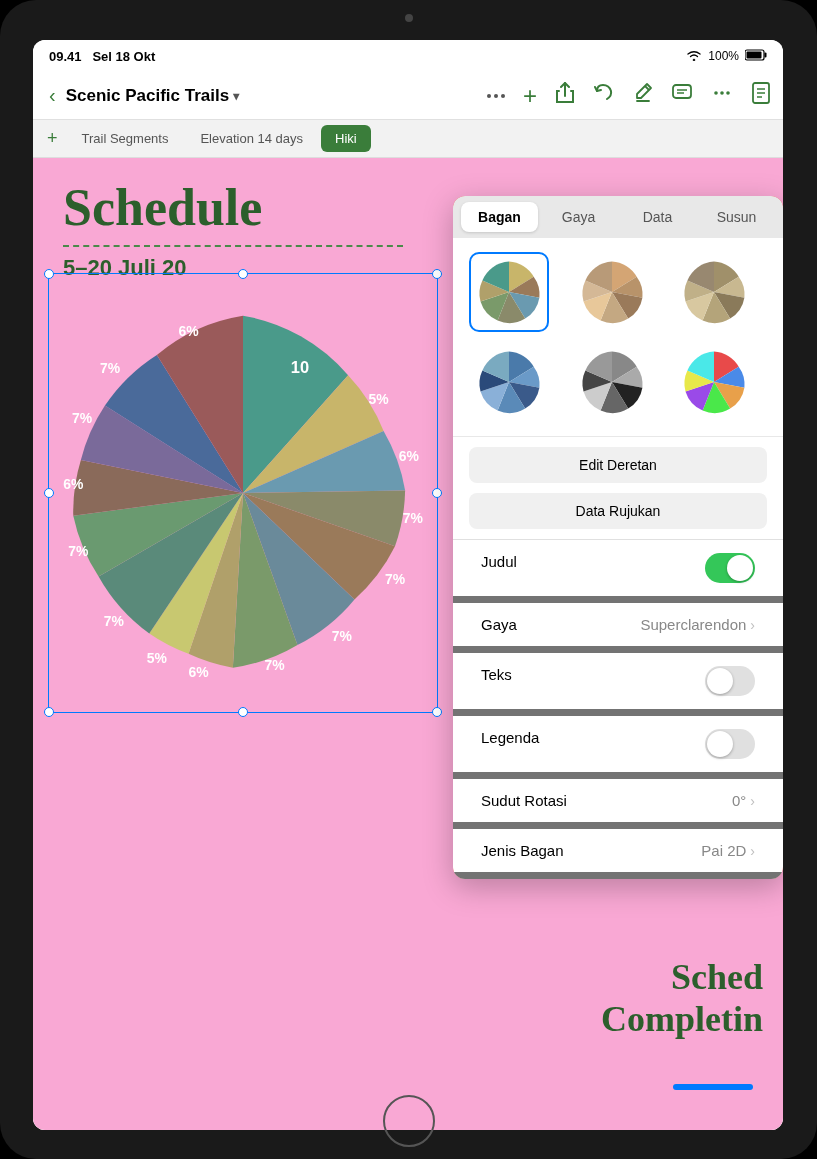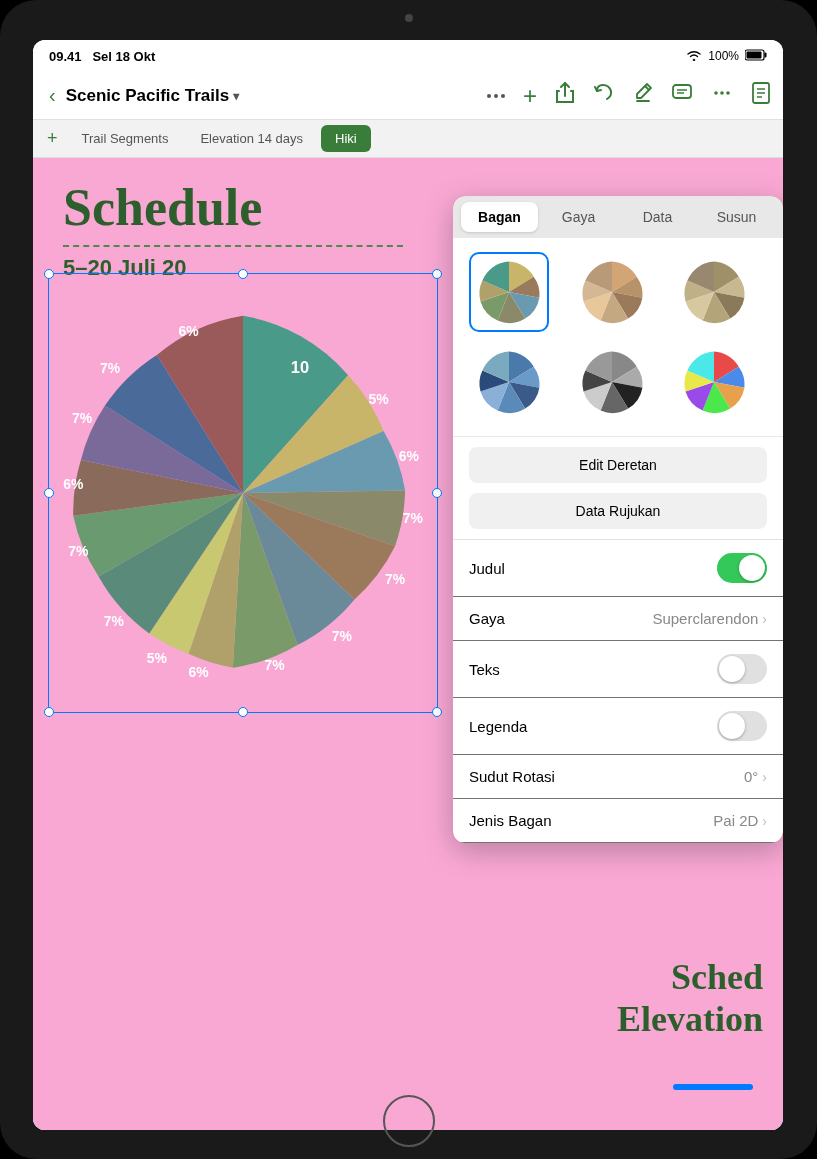--- a/index.html
+++ b/index.html
@@ -329,24 +329,24 @@
       cursor: pointer;
     }
 
     
     .settings-section {
       background: #fff;
       border-top: 1px solid #e0e0e0;
     }
     .settings-row {
       display: flex;
-      align-items: center;
+      align-items: flex-start;
       justify-content: space-between;
-      padding: 13px 16px;
-      border-bottom: 1px solid #737373;
+      padding: 13px 28px;
+      border-bottom: 7px solid #737373;
     }
     .settings-label {
       font-size: 15px;
       color: #000;
     }
     .settings-value {
       display: flex;
       align-items: center;
       gap: 4px;
       color: #888;
@@ -551,21 +551,21 @@
         <div class="selection-handle" style="top:-5px;right:-5px;"></div>
         <div class="selection-handle" style="bottom:-5px;left:-5px;"></div>
         <div class="selection-handle" style="bottom:-5px;left:50%;transform:translateX(-50%);"></div>
         <div class="selection-handle" style="bottom:-5px;right:-5px;"></div>
         <div class="selection-handle" style="top:50%;transform:translateY(-50%);left:-5px;"></div>
         <div class="selection-handle" style="top:50%;transform:translateY(-50%);right:-5px;"></div>
       </div>
 
       <div class="doc-bottom-right">
         <div class="doc-sched-text">Sched</div>
-        <div class="doc-sched-text">Elevation</div>
+        <div class="doc-sched-text">Completin</div>
       </div>
 
       <div class="scroll-bar"></div>
 
       <div class="format-panel">
 
         <div class="panel-tabs">
           <div class="panel-tab active">Bagan</div>
           <div class="panel-tab">Gaya</div>
           <div class="panel-tab">Data</div>

